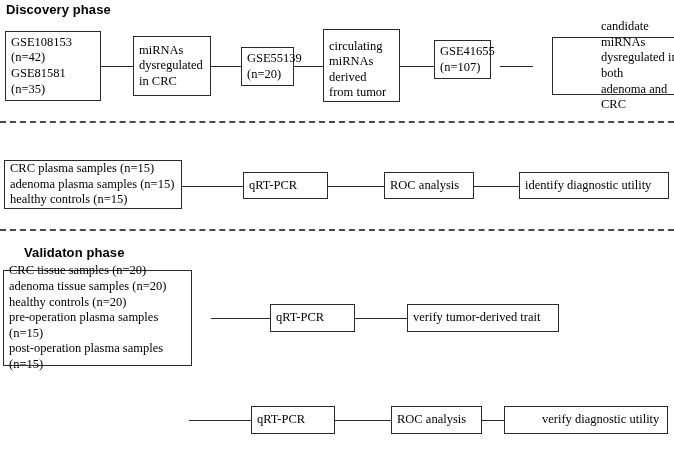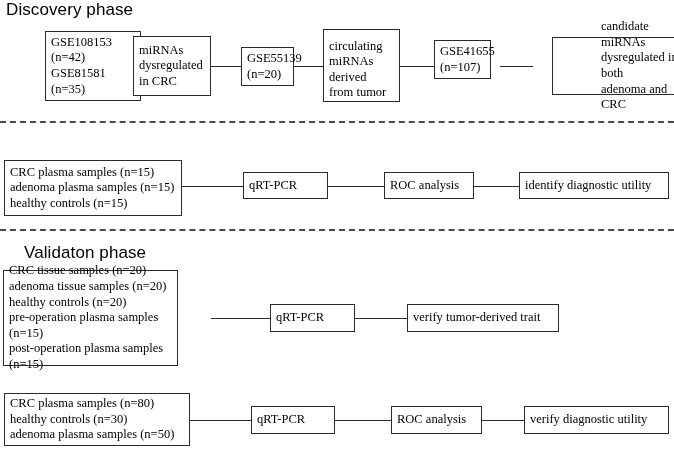--- a/index.html
+++ b/index.html
@@ -21,22 +21,22 @@
     left: 0;
     top: 0;
     width: 674px;
     height: 452px;
   }
 
   
   .phase-label {
     position: absolute;
     font-family: "Liberation Sans", "DejaVu Sans", sans-serif;
-    font-weight: normal;
-    font-size: 17px;
+    font-weight: bold;
+    font-size: 13px;
     letter-spacing: 0.1px;
     white-space: nowrap;
     line-height: 13px;
   }
 
   
   .divider {
     position: absolute;
     left: 0;
     width: 674px;
@@ -87,21 +87,21 @@
 <div id="canvas">
 
   <div class="phase-label" style="left:6px; top:3px;">Discovery phase</div>
 
   <div class="connector" style="left:100px; top:66px; width:34px;"></div>
   <div class="connector" style="left:210px; top:66px; width:32px;"></div>
   <div class="connector" style="left:292px; top:66px; width:32px;"></div>
   <div class="connector" style="left:399px; top:66px; width:36px;"></div>
   <div class="connector" style="left:500px; top:66px; width:33px;"></div>
 
-  <div class="box pad-left" style="left:5px; top:31px; width:96px; height:70px;margin-left:40px;">
+  <div class="box pad-left" style="left:5px; top:31px; width:96px; height:70px;">
     <span class="box-text">GSE108153
 (n=42)
 GSE81581
 (n=35)</span>
   </div>
 
   <div class="box pad-left" style="left:133px; top:36px; width:78px; height:60px;">
     <span class="box-text">miRNAs
 dysregulated
 in CRC</span>
@@ -131,21 +131,21 @@
   </div>
 
   <div class="divider" style="top:121px;"></div>
 
   <div class="phase-label" style="left:6px; top:140px;margin-top:24px;">Training phase</div>
 
   <div class="connector" style="left:181px; top:186px; width:63px;"></div>
   <div class="connector" style="left:327px; top:186px; width:58px;"></div>
   <div class="connector" style="left:473px; top:186px; width:47px;"></div>
 
-  <div class="box pad-left" style="left:4px; top:160px; width:178px; height:56px;">
+  <div class="box pad-left" style="left:4px; top:160px; width:178px; height:49px;">
     <span class="box-text">CRC plasma samples (n=15)
 adenoma plasma samples (n=15)
 healthy controls (n=15)</span>
   </div>
 
   <div class="box centered" style="left:243px; top:172px; width:85px; height:27px;">
     <span class="box-text">qRT-PCR</span>
   </div>
 
   <div class="box centered" style="left:384px; top:172px; width:90px; height:27px;">
@@ -156,51 +156,46 @@
     <span class="box-text">identify diagnostic utility</span>
   </div>
 
   <div class="divider" style="top:229px;"></div>
 
   <div class="phase-label" style="left:12px; top:246px;margin-left:12px;">Validaton phase</div>
 
   <div class="connector" style="left:211px; top:318px; width:60px;"></div>
   <div class="connector" style="left:354px; top:318px; width:54px;"></div>
 
-  <div class="box pad-left" style="left:3px; top:270px; width:175px; height:96px;">
+  <div class="box pad-left" style="left:3px; top:270px; width:189px; height:96px;">
     <span class="box-text">CRC tissue samples (n=20)
 adenoma tissue samples (n=20)
 healthy controls (n=20)
 pre-operation plasma samples (n=15)
 post-operation plasma samples (n=15)</span>
   </div>
 
   <div class="box centered" style="left:270px; top:304px; width:85px; height:28px;">
     <span class="box-text">qRT-PCR</span>
   </div>
 
   <div class="box centered" style="left:407px; top:304px; width:152px; height:28px;">
     <span class="box-text">verify tumor-derived trait</span>
   </div>
 
   <div class="connector" style="left:189px; top:420px; width:63px;"></div>
   <div class="connector" style="left:334px; top:420px; width:58px;"></div>
   <div class="connector" style="left:481px; top:420px; width:44px;"></div>
 
-  <div class="box pad-left" style="left:4px; top:393px; width:186px; height:53px;">
-    <span class="box-text">CRC plasma samples (n=80)
-healthy controls (n=30)
-adenoma plasma samples (n=50)</span>
-  </div>
 
   <div class="box centered" style="left:251px; top:406px; width:84px; height:28px;">
     <span class="box-text">qRT-PCR</span>
   </div>
 
   <div class="box centered" style="left:391px; top:406px; width:91px; height:28px;">
     <span class="box-text">ROC analysis</span>
   </div>
 
-  <div class="box centered" style="left:524px; top:406px; width:145px; height:28px;">
+  <div class="box centered" style="left:504px; top:406px; width:164px; height:28px;padding-left:32px;">
     <span class="box-text">verify diagnostic utility</span>
   </div>
 
 </div>
 
 </body></html>

